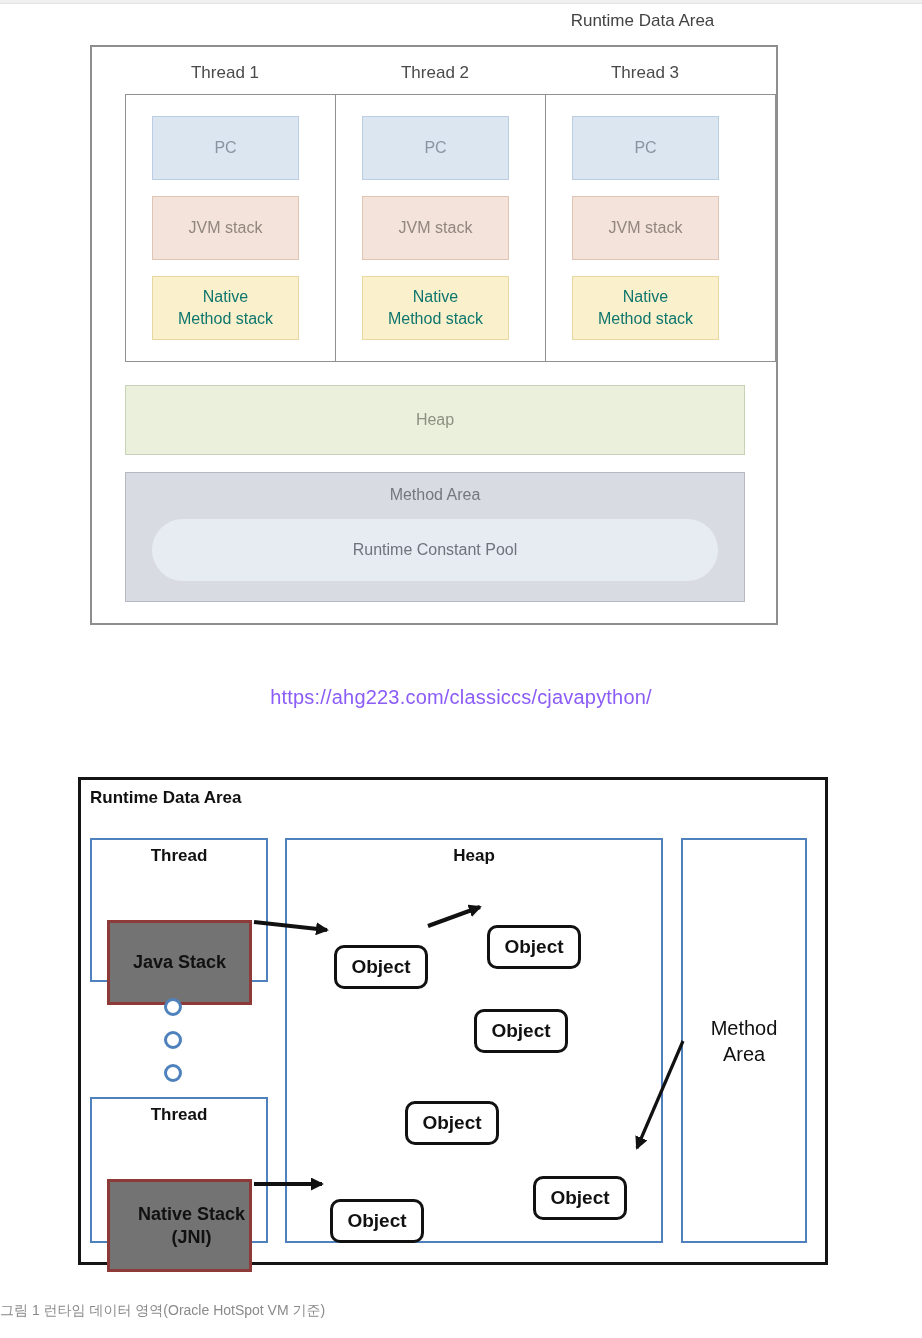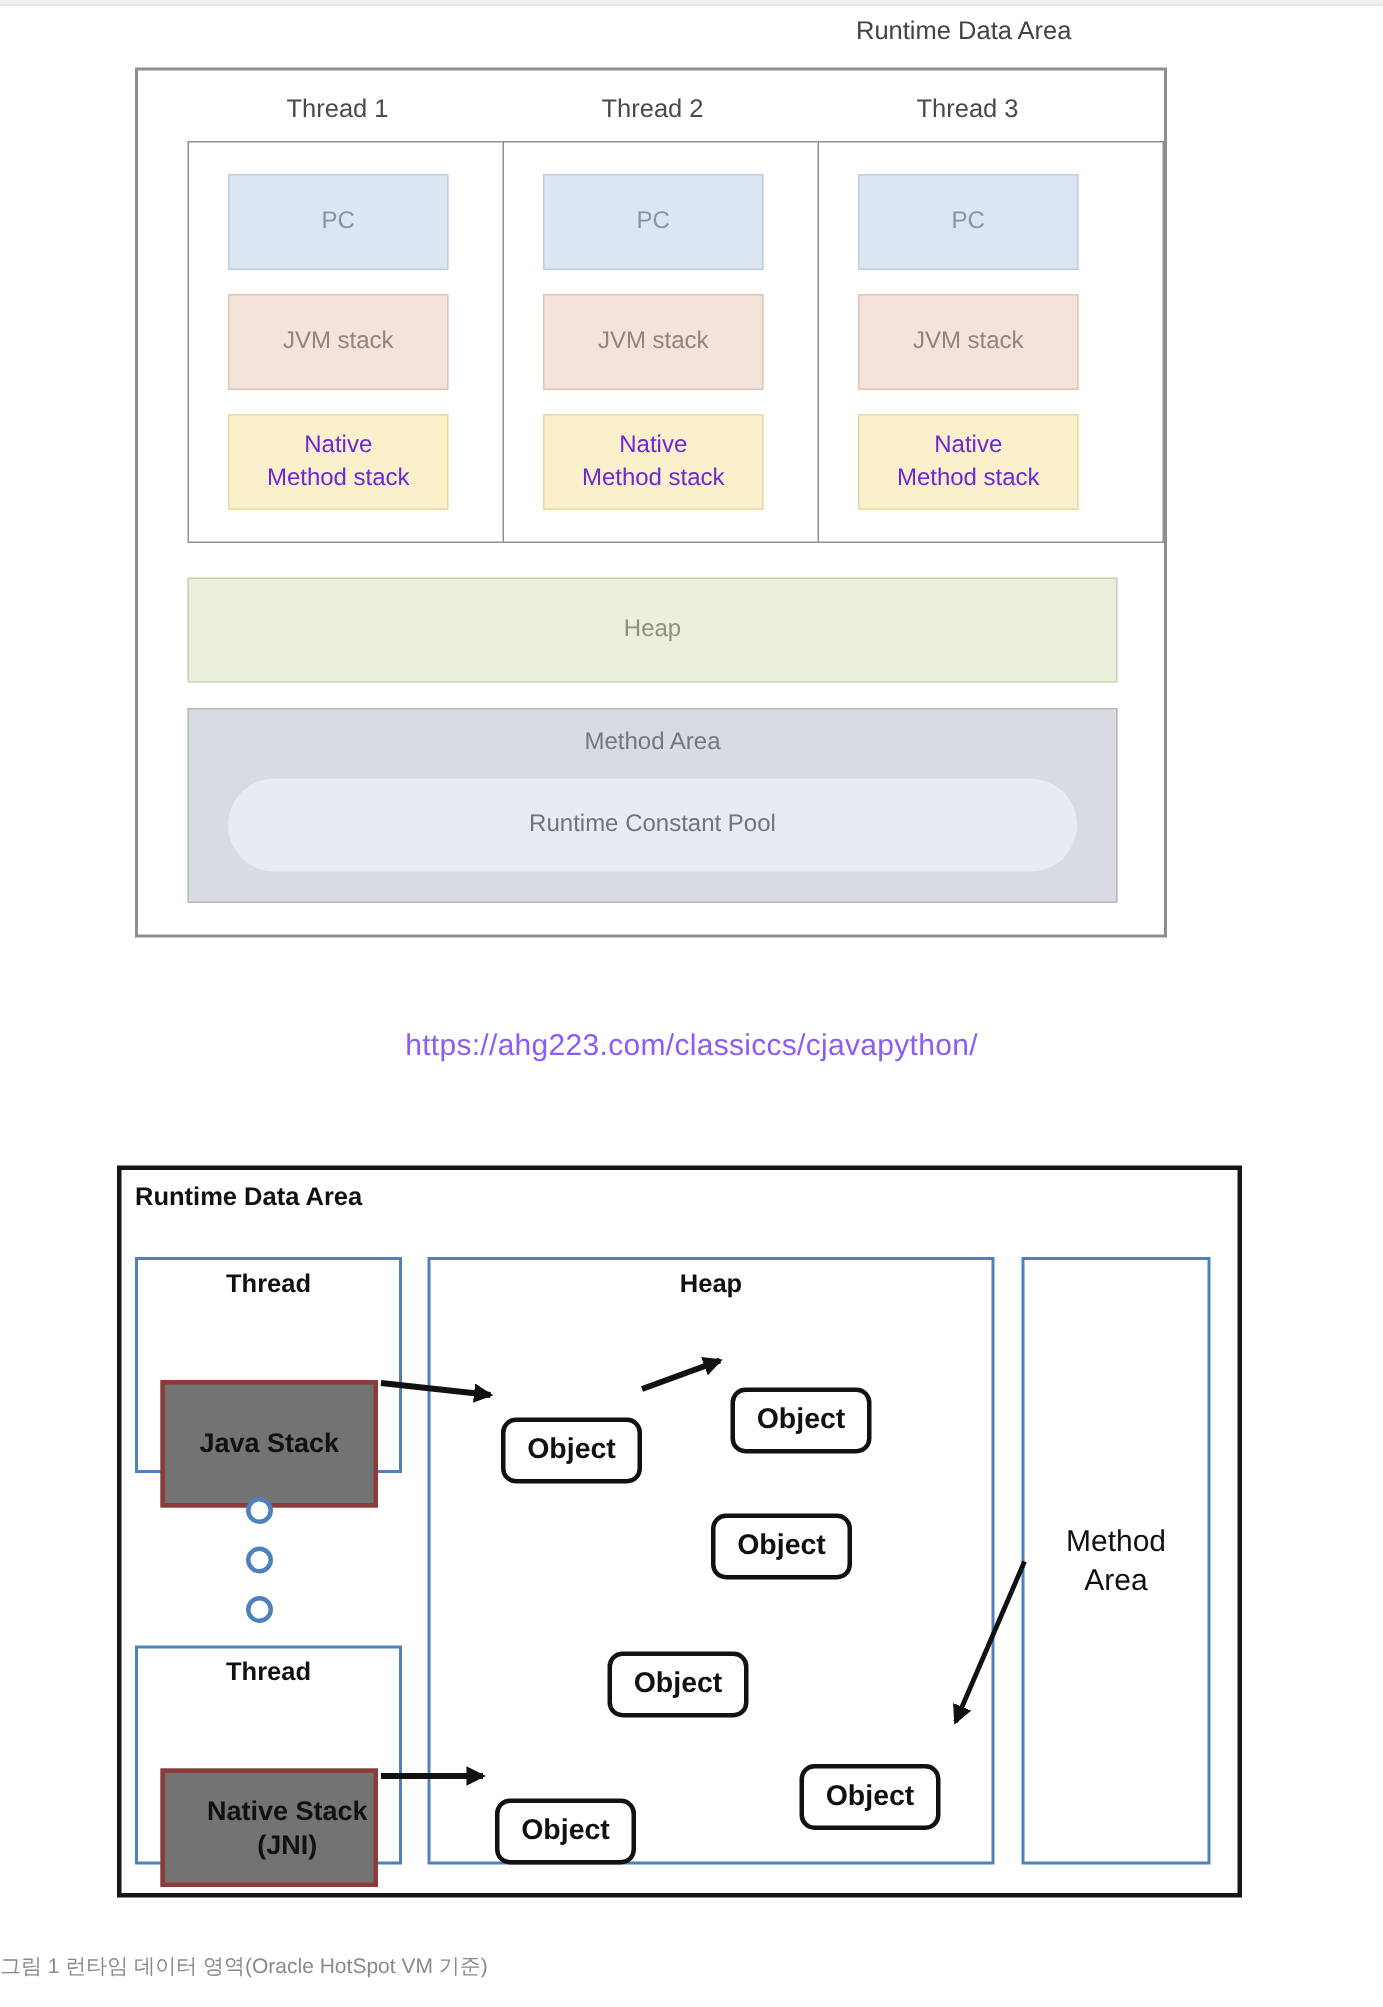--- a/index.html
+++ b/index.html
@@ -18,21 +18,21 @@
               font-size:17px; color:#434343; }
   .d1-outer { left:90px; top:45px; width:688px; height:580px;
               border:2px solid #8e8e8e; background:#ffffff; }
   .d1-thread-label { top:16px; width:200px; text-align:center; font-size:17px; color:#4a4a4a; }
   .d1-col-0 { left:33px; }  .d1-col-1 { left:243px; }  .d1-col-2 { left:453px; }
   .d1-thread-box { top:47px; width:231px; height:268px; border:1px solid #909090; background:#ffffff; }
   .d1-cell { left:26px; width:147px; display:flex; align-items:center; justify-content:center;
              text-align:center; font-size:16px; color:#8f8f8f; line-height:1.35; }
   .d1-pc     { top:21px;  height:64px; background:#dce6f1; border:1px solid #bccee3; color:#8b93a1; }
   .d1-jvm    { top:101px; height:64px; background:#f4e3da; border:1px solid #e0c4b4; color:#90867f; }
-  .d1-native { top:181px; height:64px; background:#faf0cb; border:1px solid #e7d8a2; color:#6d28d9; }
+  .d1-native { top:181px; height:64px; background:#faf0cb; border:1px solid #e7d8a2; color:#0f766e; }
   .d1-heap { left:33px; top:338px; width:620px; height:70px; background:#eaf0dc; border:1px solid #c8d2b7;
              display:flex; align-items:center; justify-content:center; font-size:16px; color:#8c9180; }
   .d1-method { left:33px; top:425px; width:620px; height:130px; background:#d8dbe2; border:1px solid #b6b9c2; }
   .d1-method-label { left:0; top:13px; width:100%; text-align:center; font-size:16px; color:#74787e; }
   .d1-rcp { left:26px; top:46px; width:566px; height:62px; background:#e7ebf2;
             display:flex; align-items:center; justify-content:center; font-size:16px; color:#6f747c;border-radius:31px; }
 
   
   .src-url { left:0; top:686px; width:922px; text-align:center; font-size:20px; color:#8b5cf6; letter-spacing:0.2px; }
 
@@ -44,21 +44,21 @@
   .d2-thread-bottom { left:9px;  top:317px; width:178px; height:146px; }
   .d2-heap          { left:204px; top:58px; width:378px; height:405px; }
   .d2-method        { left:600px; top:58px; width:126px; height:405px;
                       display:flex; flex-direction:column; align-items:center; justify-content:center;
                       font-size:20px; font-weight:normal; color:#111111; line-height:1.3; }
   .d2-box-label { left:0; top:6px; width:100%; text-align:center; font-size:17px; font-weight:bold; color:#111111; }
   .d2-stack { left:15px; width:145px; border:3px solid #8d3a39; background:#737373;
               display:flex; flex-direction:column; align-items:center; justify-content:center;
               font-size:18px; font-weight:bold; color:#111111; line-height:1.25; text-align:center;margin-top:40px; }
   .d2-java-stack   { top:40px; height:85px; }
-  .d2-native-stack { top:40px; height:79px;padding-left:24px; }
+  .d2-native-stack { top:40px; height:93px;padding-left:24px; }
   .d2-dot { width:18px; height:18px; border:3px solid #4f81bd; border-radius:50%; background:#ffffff; left:83px; }
   .d2-obj { width:94px; height:44px; border:3px solid #111111; border-radius:10px; background:#ffffff;
             display:flex; align-items:center; justify-content:center;
             font-size:19px; font-weight:bold; color:#111111;margin-top:36px; }
   .arrows { left:0; top:0; }
 
   
   .caption { left:0; top:1302px; width:922px; font-size:14px; color:#8a8a8a; }
 </style>
 </head>

